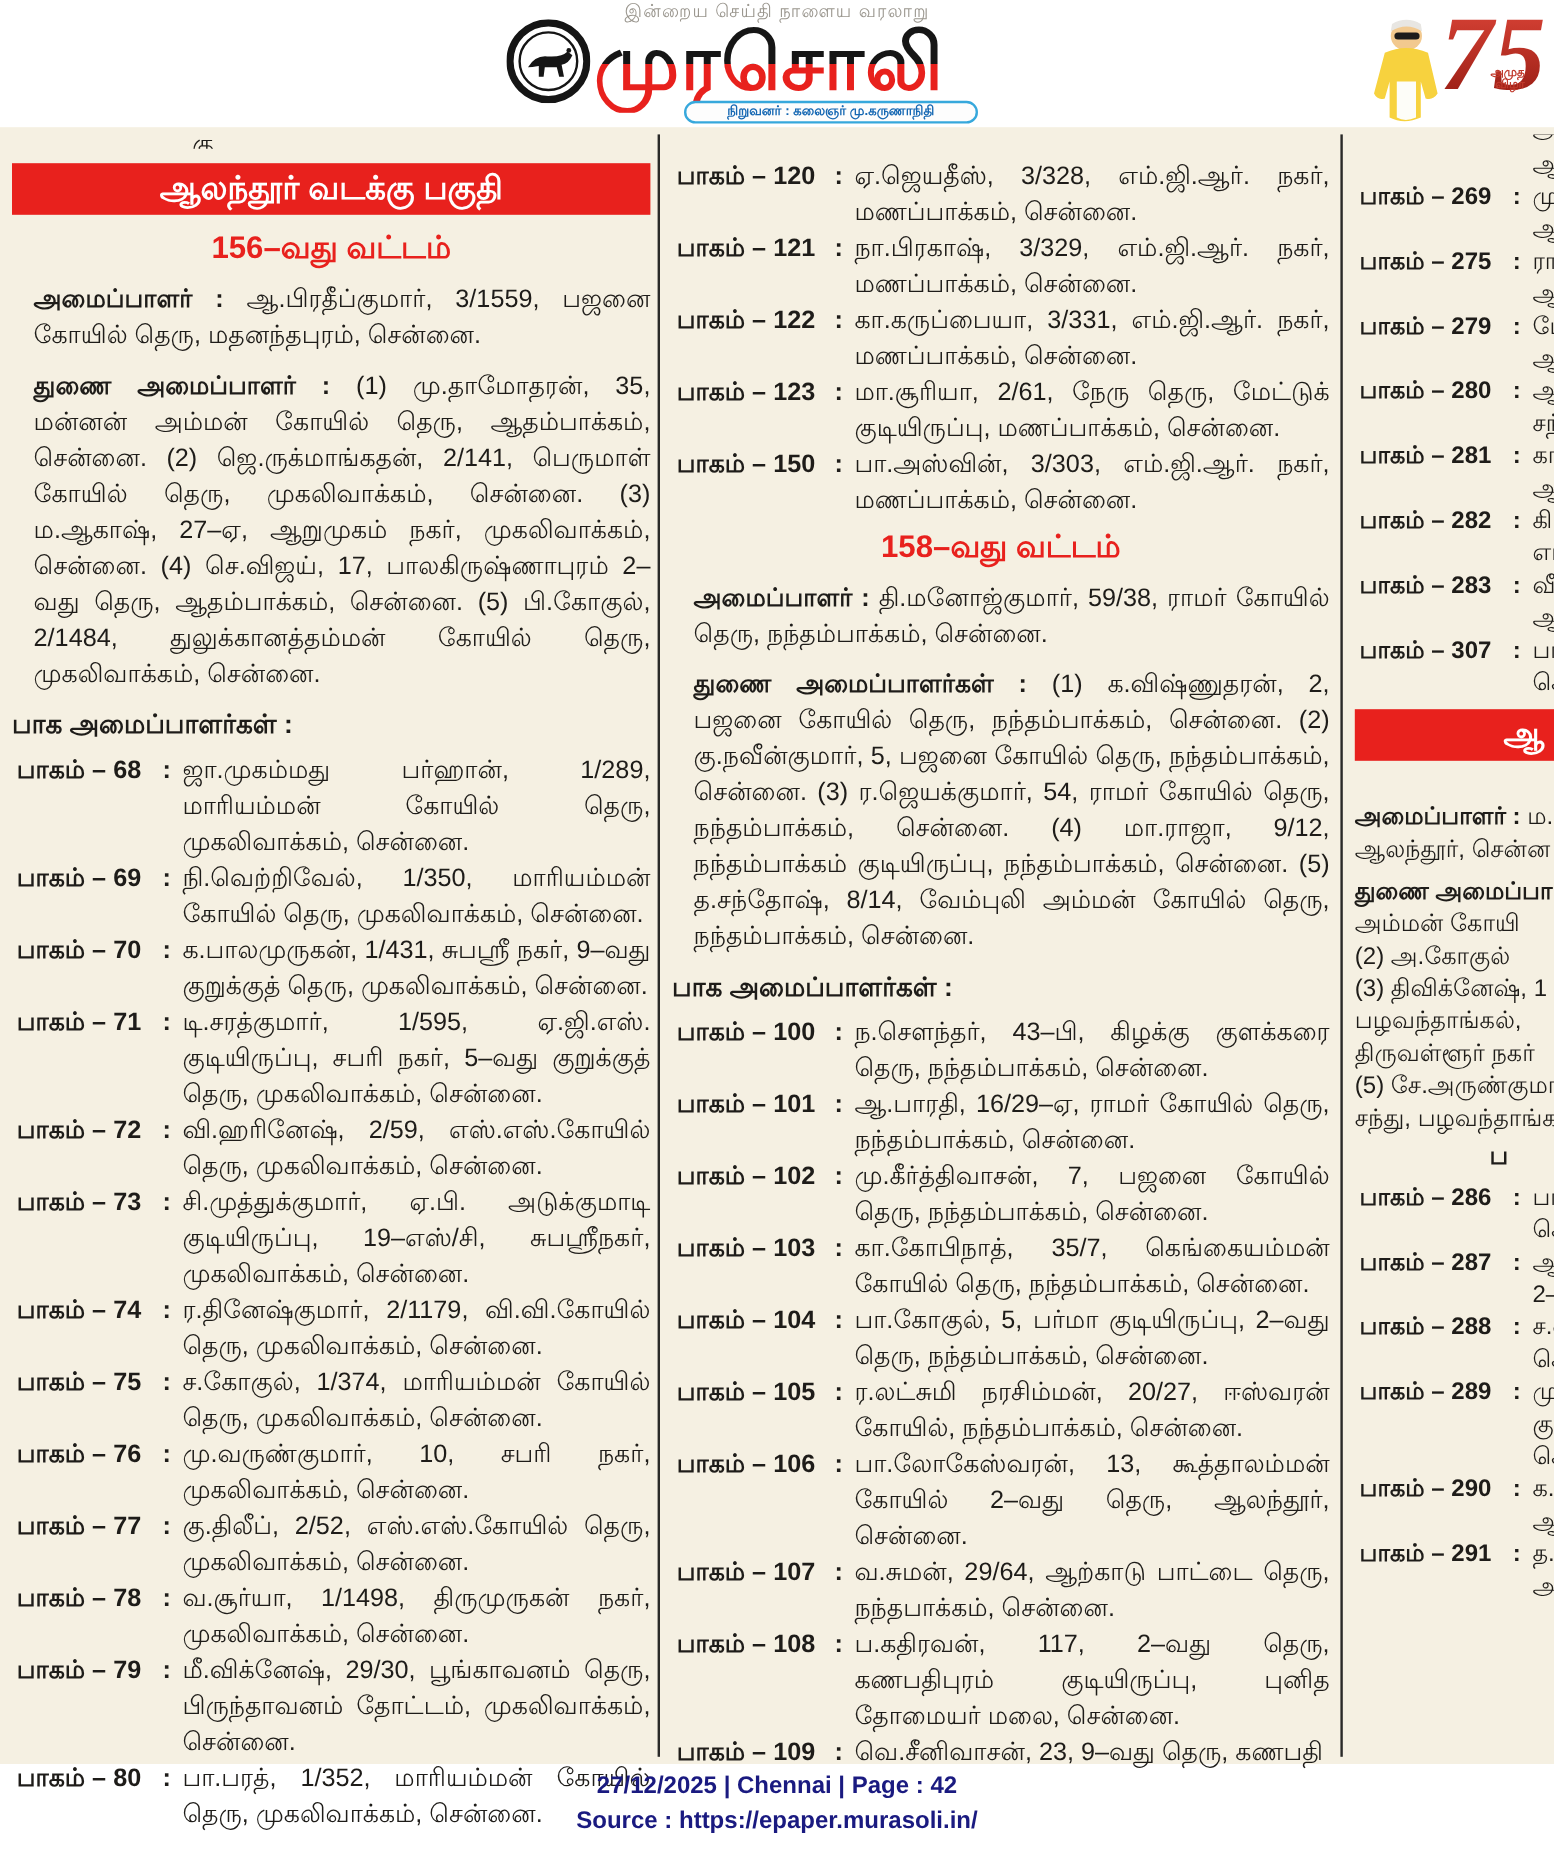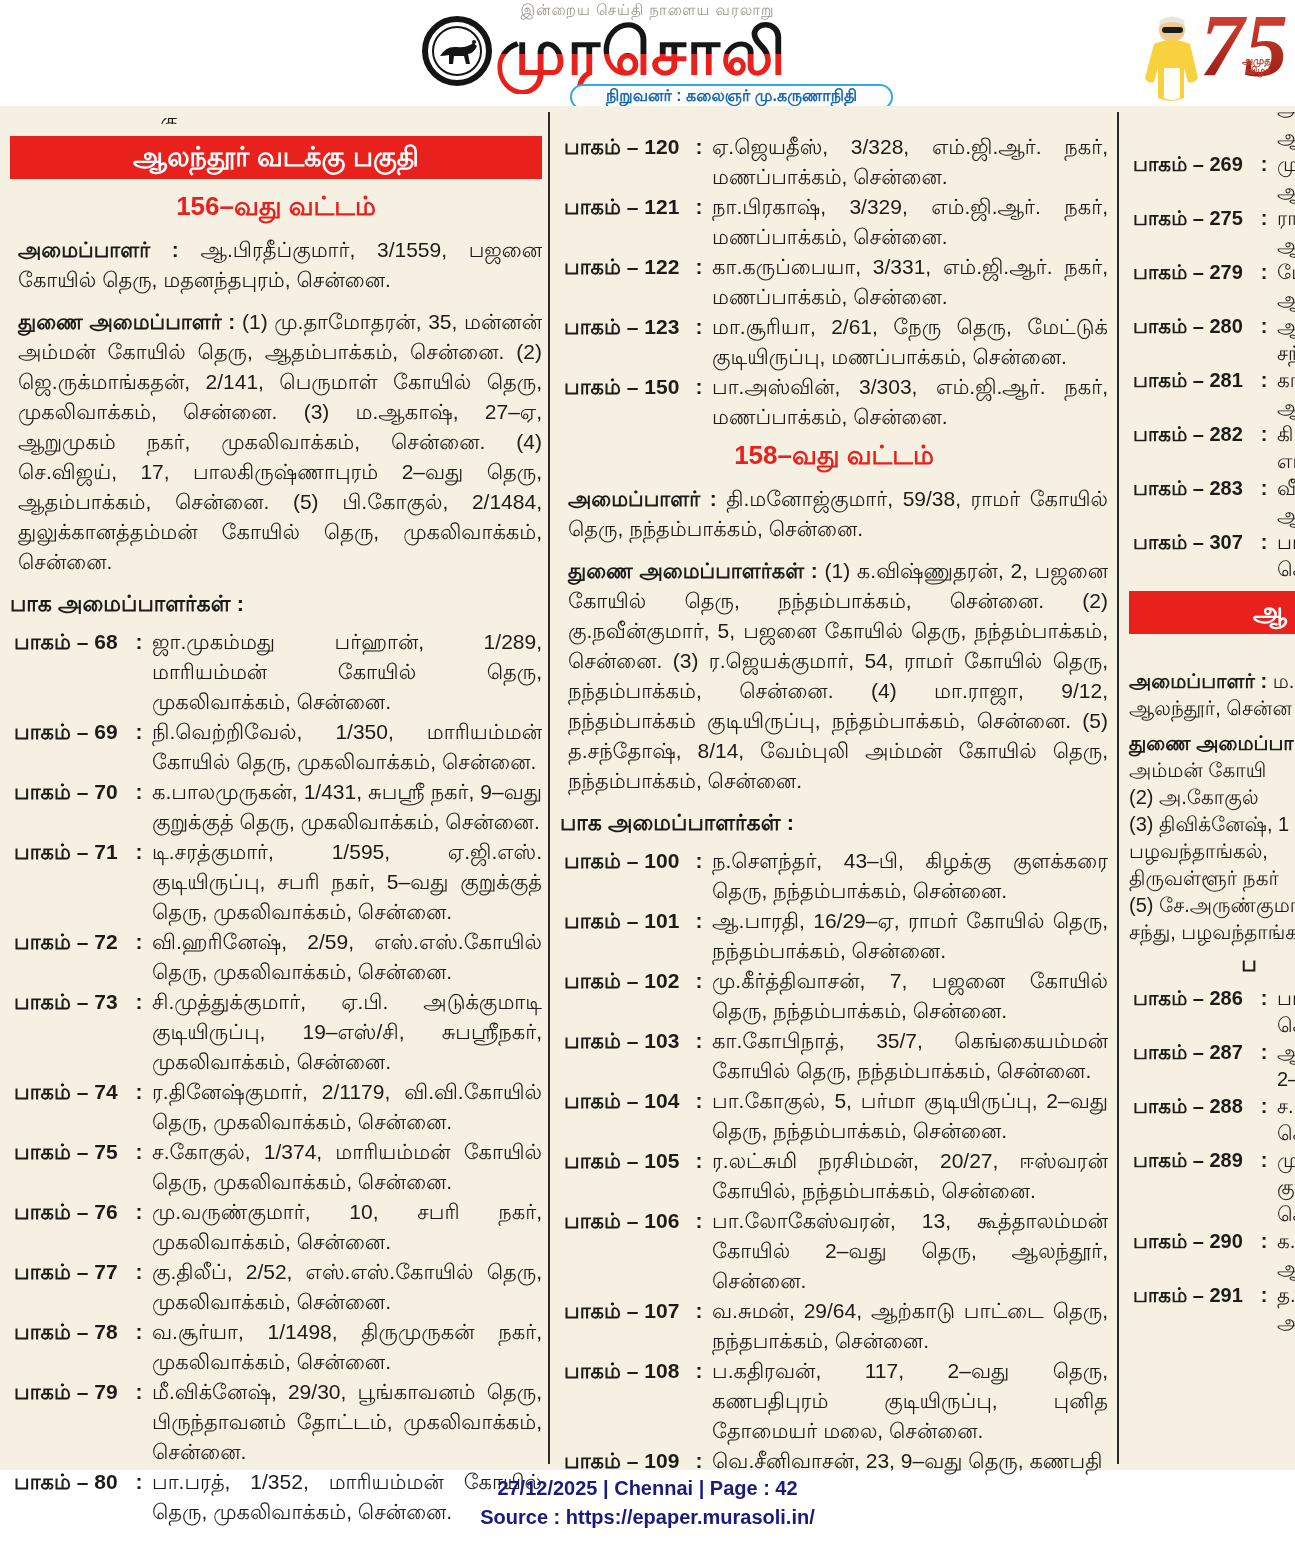--- a/index.html
+++ b/index.html
@@ -9,21 +9,21 @@
   
   .header{position:absolute;top:0;left:0;width:100%;height:106px;background:#ffffff;}
   .tagline{position:absolute;top:1px;left:0;right:0;text-align:center;
            font-size:15px;color:#9a968e;letter-spacing:1px;}
   .bull-emblem{position:absolute;left:422px;top:16px;width:70px;height:70px;}
   .m-title{position:absolute;left:495px;top:10px;font-size:64px;font-weight:bold;letter-spacing:1px;
            line-height:84px;
            background:linear-gradient(180deg,#161616 0%,#161616 52%,#e8211d 52%,#e8211d 100%);
            -webkit-background-clip:text;background-clip:text;color:transparent;}
   .founder-pill{position:absolute;top:84px;left:570px;border:2px solid #37a8dc;border-radius:14px;
-                background:#fdfdfd;color:#1668b3;font-size:16px;font-weight:bold;
+                background:#fdfdfd;color:#1668b3;font-size:11px;font-weight:bold;
                 padding:1px 34px;white-space:nowrap;}
   .logo-right{position:absolute;left:1138px;top:4px;width:150px;height:100px;}
   .caricature{position:absolute;left:0;top:8px;}
   .seventy-five{position:absolute;left:62px;top:-8px;font-family:"Liberation Serif","DejaVu Serif",serif;
                 font-size:88px;font-weight:bold;font-style:italic;line-height:100px;
                 background:linear-gradient(180deg,#e0473a 0%,#8e170e 100%);
                 -webkit-background-clip:text;background-clip:text;color:transparent;}
   .anniv-caption{position:absolute;left:104px;top:52px;color:#c0392b;font-size:10px;font-weight:bold;
                  line-height:10px;text-align:right;}
 
@@ -38,21 +38,21 @@
   .col3{left:1129px;width:320px;font-size:20px;line-height:27px;}
 
   .frag1{position:absolute;top:-6px;left:150px;height:18px;overflow:hidden;line-height:30px;}
 
   .banner{background:#e8211d;color:#ffffff;font-weight:bold;font-size:27px;line-height:43px;
           height:43px;text-align:center;}
   .banner1{margin:24px 0 10px 0;}
   .banner3{margin:8px 0 34px 0;text-align:left;padding-left:124px;}
   .ward-heading{color:#e8211d;font-weight:bold;font-size:26px;text-align:center;
                 line-height:34px;margin:6px 0 12px 0;}
-  .para{margin:0 0 12px 8px;}
+  .para{margin:0 0 12px 18px;}
   .b{font-weight:bold;}
   .subhead{font-weight:bold;font-size:22px;text-align:left;margin:6px 0 8px 0;}
   .subhead3{font-weight:bold;font-size:21px;width:240px;text-align:center;margin:4px 0 8px 0;}
 
   .entry{display:flex;align-items:flex-start;}
   .e-label{flex:0 0 112px;white-space:nowrap;font-weight:bold;padding-left:4px;}
   .col2 .e-label{flex:0 0 122px;}
   .col3 .e-label{flex:0 0 118px;}
   .e-colon{flex:0 0 26px;text-align:center;font-weight:bold;}
   .e-text{flex:1 1 auto;text-align:justify;}

